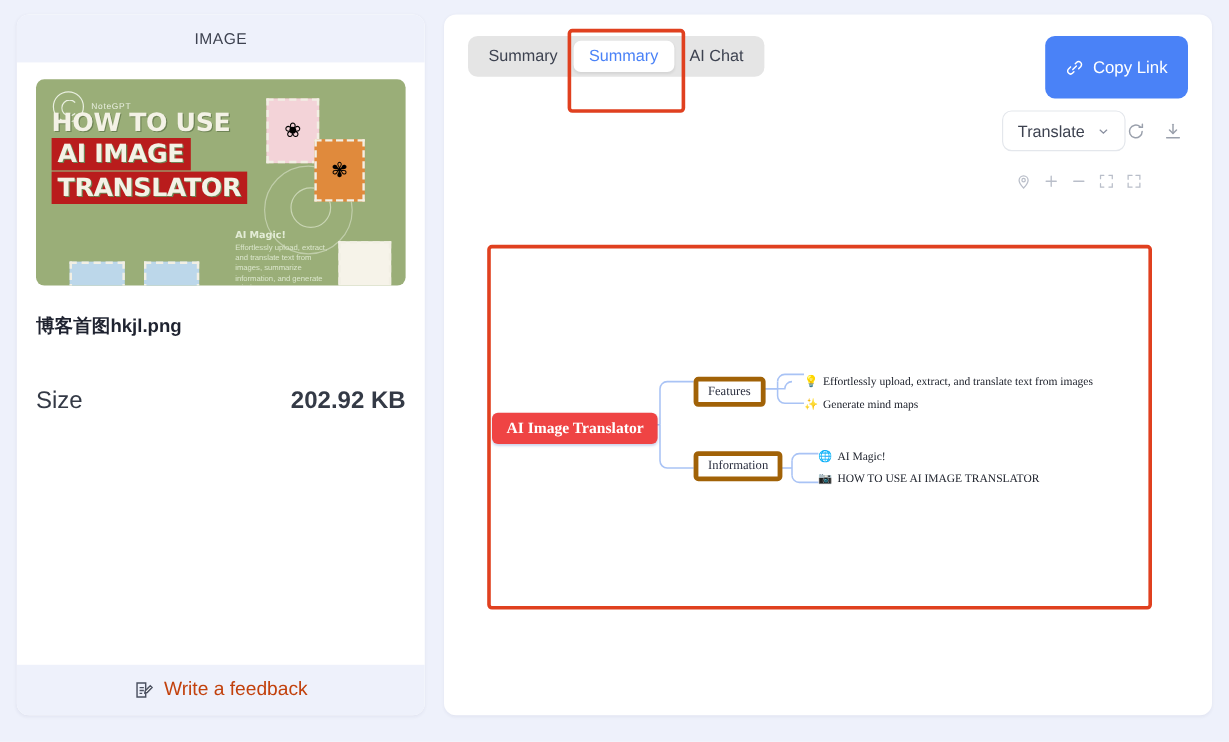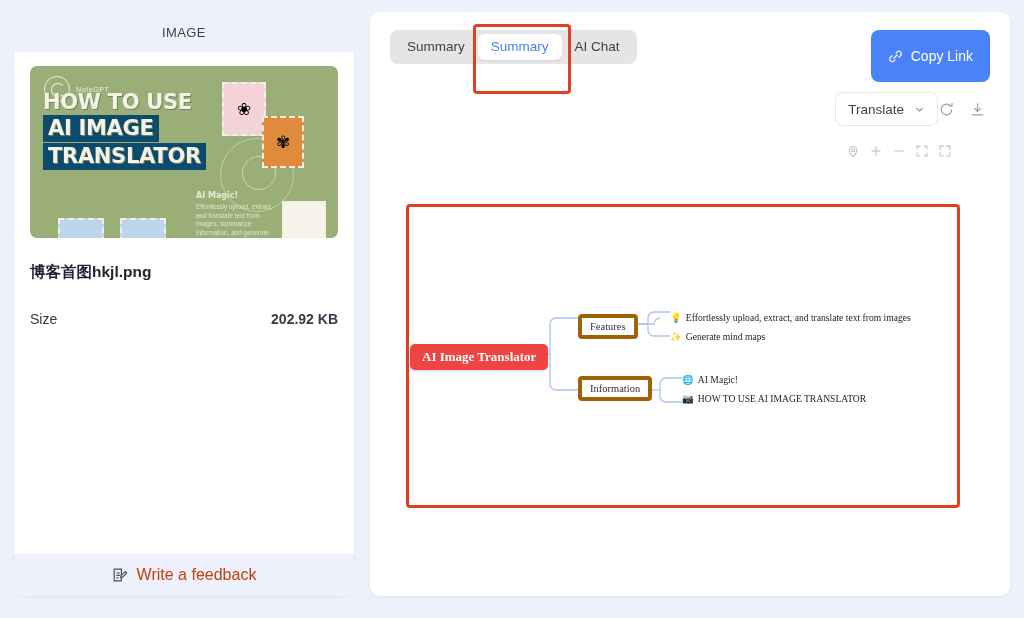--- a/index.html
+++ b/index.html
@@ -51,21 +51,21 @@
   .thumb-title {
     position: absolute; left: 13px; top: 24px;
     display: flex; flex-direction: column; gap: 1px;
   }
   .tt-line {
     font-family: "DejaVu Sans", sans-serif;
     font-weight: bold; font-size: 21px; line-height: 24px;
     color: #f4f2e6; letter-spacing: -.3px;
     text-shadow: 1px 1px 0 #6f8456;
   }
-  .tt-line.hl { background: #0c4a6e; color: #f4f2e6; padding: 1px 5px 2px 5px; align-self: flex-start; }
+  .tt-line.hl { background: #b91c1c; color: #f4f2e6; padding: 1px 5px 2px 5px; align-self: flex-start; }
   .thumb-sub {
     position: absolute; left: 166px; top: 125px; width: 85px;
   }
   .ts-h { font-size: 8px; font-weight: bold; color: #e3ecd6; font-family: "DejaVu Sans", sans-serif; }
   .ts-p { font-size: 6.4px; line-height: 8.6px; color: #dbe6cc; margin-top: 3px; }
   .stamp { position: absolute; border: 2.5px dashed #f2efe4; background: #f6f3e9; }
   .stamp.s1 { left: 192px; top: 16px; width: 44px; height: 54px; background: #f3d3d8; }
   .stamp.s2 { left: 232px; top: 50px; width: 42px; height: 52px; background: #e08a3c; }
   .stamp.s3 { left: 252px; top: 135px; width: 44px; height: 46px; background: #f6f3e9; }
   .stamp.s4 { left: 28px;  top: 152px; width: 46px; height: 34px; background: #bcd7ea; }
@@ -79,22 +79,22 @@
   .thumb-circle2 {
     position: absolute; right: 62px; top: 90px;
     width: 34px; height: 34px; border-radius: 50%;
     border: 1.3px solid rgba(240,245,230,.55);
   }
 
   .file-name {
     margin-top: 24px; font-size: 15.5px; font-weight: bold; color: #1f2330;
   }
   .size-row {
-    margin-top: 28px; display: flex; align-items: flex-end; justify-content: space-between;
-    font-size: 14px; color: #343a46;
+    margin-top: 40px; display: flex; align-items: flex-end; justify-content: space-between;
+    font-size: 20px; color: #343a46;
   }
   .size-val { color: #343a46; font-weight: bold; }
 
   .left-footer {
     flex: 0 0 42px; height: 42px;
     background: #eef1fb;
     display: flex; align-items: center; justify-content: center; gap: 9px;
     cursor: pointer;
   }
   .left-footer .label { font-size: 16px; color: #c2410c; }

